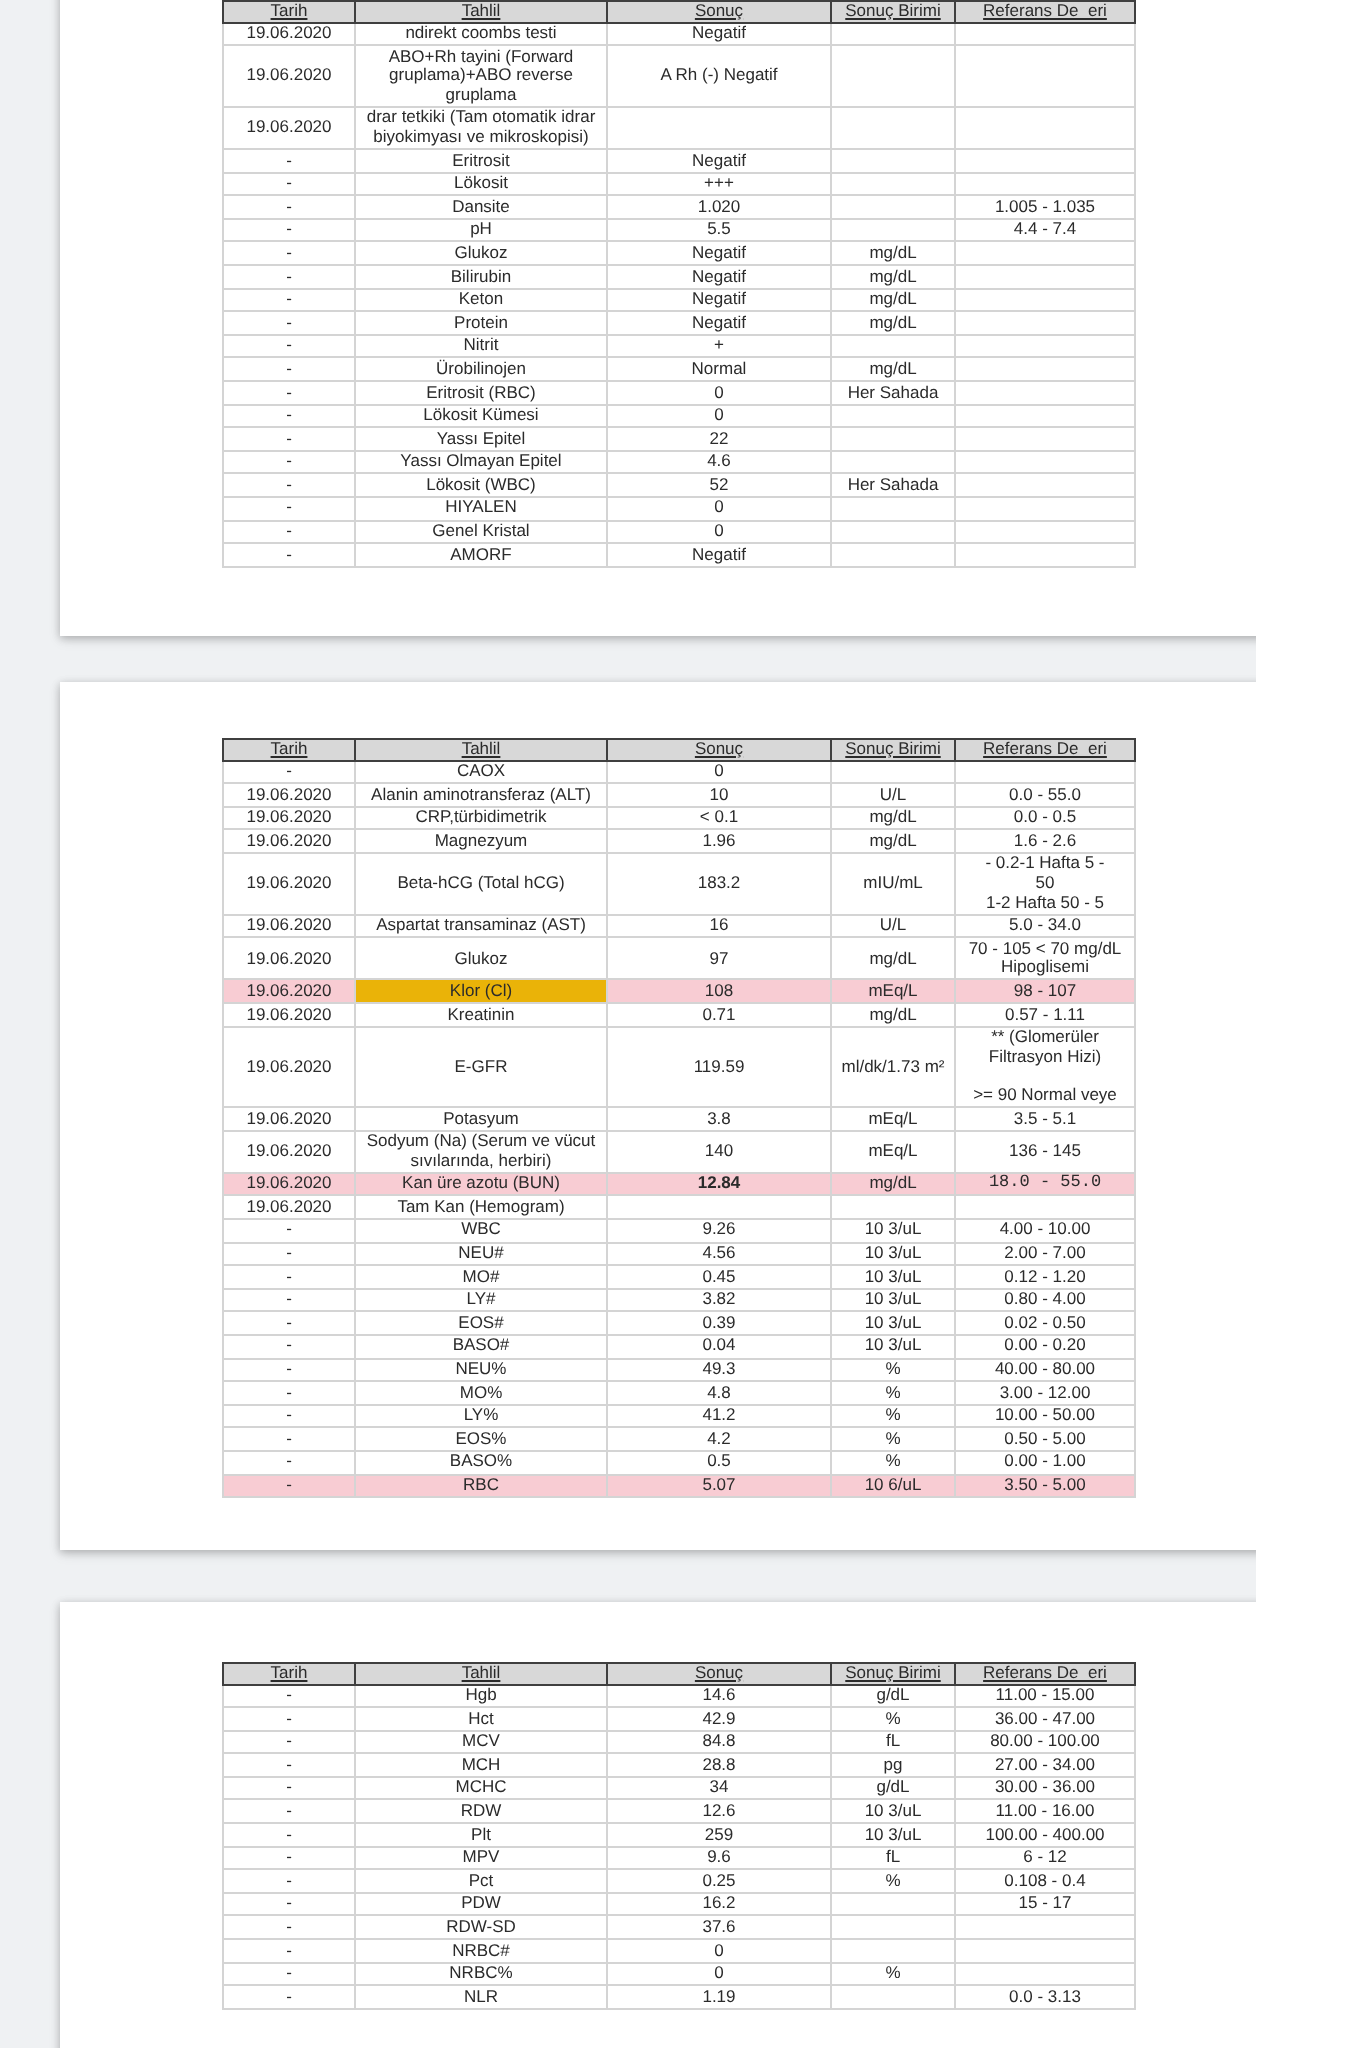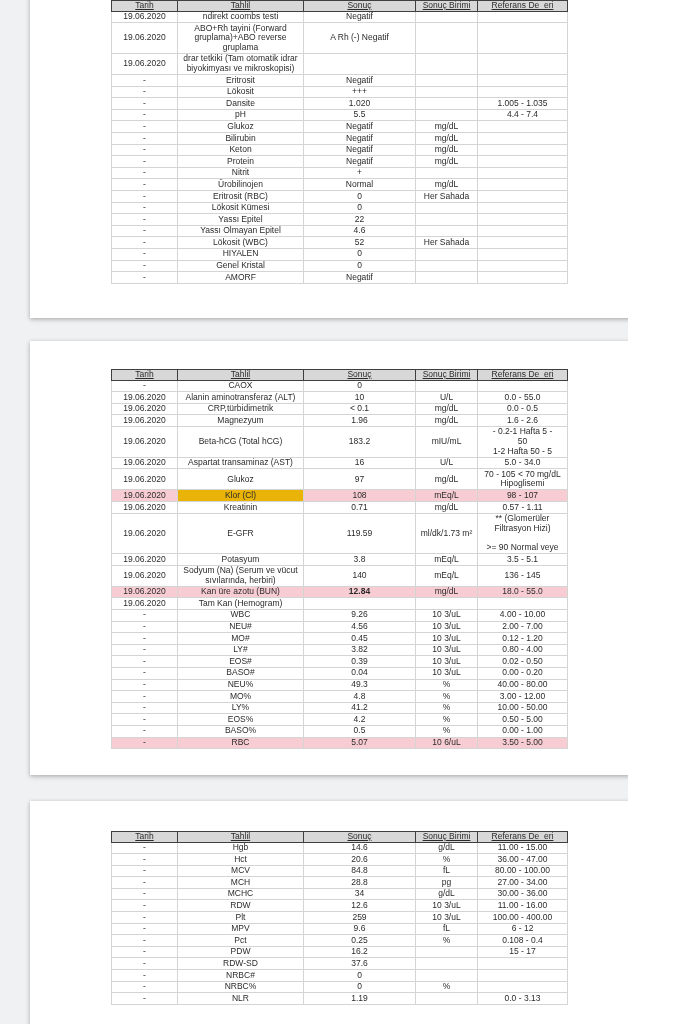--- a/index.html
+++ b/index.html
@@ -348,21 +348,21 @@
 sıvılarında, herbiri)</td>
             <td>140</td>
             <td>mEq/L</td>
             <td>136 - 145</td>
           </tr>
           <tr class="hl">
             <td style="background: rgb(248, 204, 211);">19.06.2020</td>
             <td style="background: rgb(248, 204, 211); margin-top: 16px;">Kan üre azotu (BUN)</td>
             <td style="background: rgb(248, 204, 211); font-weight: bold;">12.84</td>
             <td style="background: rgb(248, 204, 211);">mg/dL</td>
-            <td style="background: rgb(248, 204, 211);">18.0 - 55.0</td>
+            <td style="background: rgb(248, 204, 211); font-family: Liberation Mono, monospace;">18.0 - 55.0</td>
           </tr>
           <tr>
             <td>19.06.2020</td>
             <td>Tam Kan (Hemogram)</td>
             <td></td>
             <td></td>
             <td></td>
           </tr>
           <tr>
             <td>-</td>
@@ -474,21 +474,21 @@
           <tr>
             <td>-</td>
             <td>Hgb</td>
             <td>14.6</td>
             <td>g/dL</td>
             <td>11.00 - 15.00</td>
           </tr>
           <tr>
             <td>-</td>
             <td>Hct</td>
-            <td>20.6</td>
+            <td>42.9</td>
             <td>%</td>
             <td>36.00 - 47.00</td>
           </tr>
           <tr>
             <td>-</td>
             <td>MCV</td>
             <td>84.8</td>
             <td>fL</td>
             <td>80.00 - 100.00</td>
           </tr>

